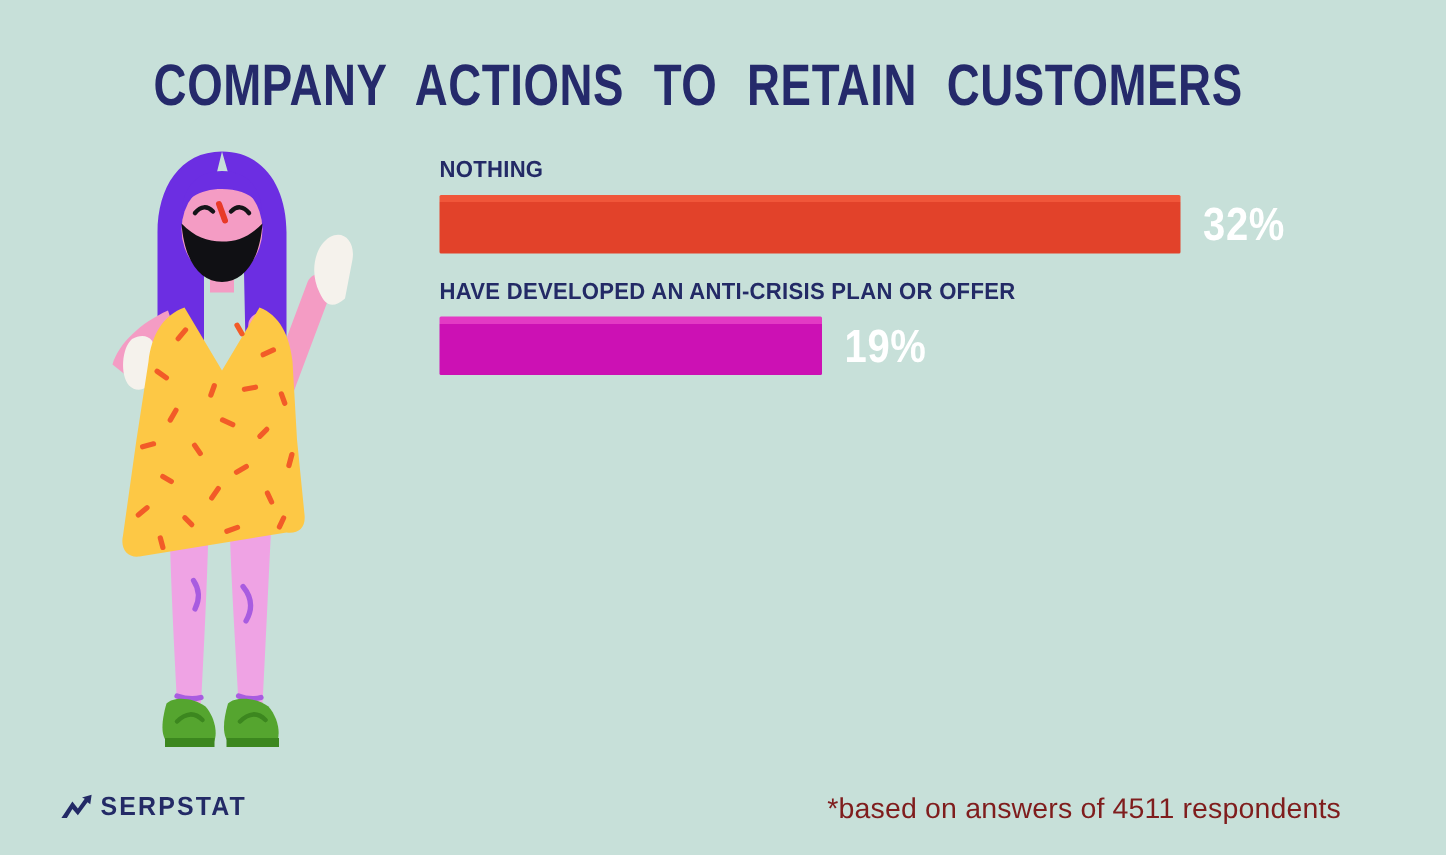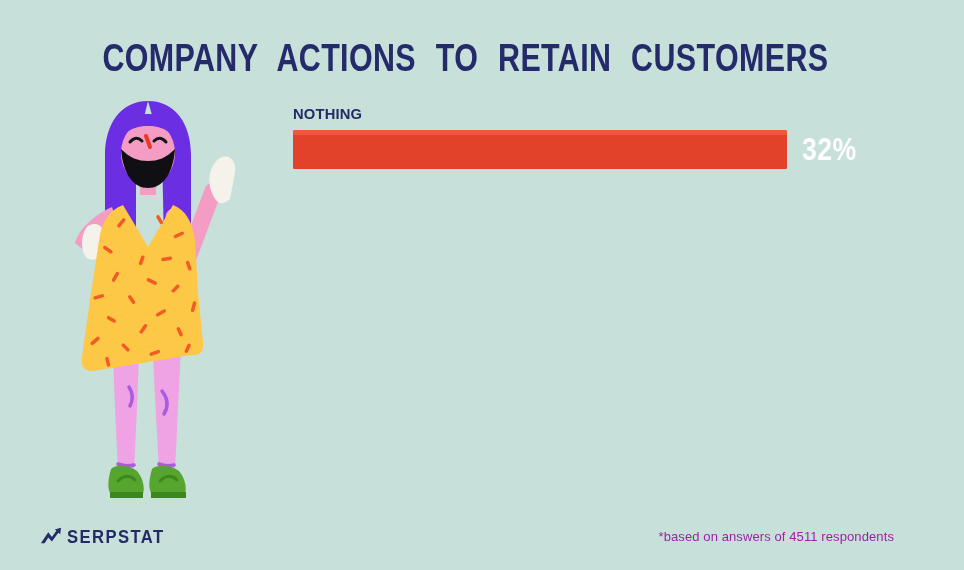--- a/index.html
+++ b/index.html
@@ -36,29 +36,29 @@
     letter-spacing:0.5px; margin-left:15px; white-space:nowrap;
     transform:scaleX(0.86); transform-origin:left center;
   }
 
   
   .figure { position:absolute; left:50px; top:95px; width:215px; height:420px; }
 
   
   .footer-logo {
     position:absolute; left:40px; top:527px;
-    display:flex; gap:5px;
+    display:flex; align-items:center; gap:5px;
   }
   .brand {
     font-size:17.5px; font-weight:bold; color:#232a66; letter-spacing:1.5px;
     transform:scaleX(0.95); transform-origin:left center;
   }
   .footnote {
     position:absolute; right:70px; top:529px;
-    font-size:13px; font-weight:500; color:#a21caf; letter-spacing:0.1px;
+    font-size:19px; font-weight:500; color:#7f1d1d; letter-spacing:0.1px;
   }
 </style>
 </head>
 <body>
 
 <div class="canvas">
 
   <div class="title-wrap">
     <span class="title">COMPANY ACTIONS TO RETAIN CUSTOMERS</span>
   </div>
@@ -143,20 +143,27 @@
   <div class="chart">
     <div class="row">
       <div class="row-label">NOTHING</div>
       <div class="bar-line">
         <div class="bar" style="width: 494px; background: linear-gradient(rgb(240, 86, 58) 0px, rgb(240, 86, 58) 5px, rgb(226, 66, 42) 5px);"></div>
         <div class="bar-value">32%</div>
       </div>
     </div>
 
 
+    <div class="row">
+      <div class="row-label">HAVE DEVELOPED AN ANTI-CRISIS PLAN OR OFFER</div>
+      <div class="bar-line">
+        <div class="bar" style="width: 255px; background: linear-gradient(rgb(227, 58, 196) 0px, rgb(227, 58, 196) 5px, rgb(204, 17, 180) 5px);"></div>
+        <div class="bar-value">19%</div>
+      </div>
+    </div>
 
 
   </div>
 
   <div class="footer-logo">
     <svg width="22" height="18" viewBox="0 0 24 18">
       <path d="M1,17 L9,5 L13,10 L18,3 L16,2 L23,0 L22,7 L20,5.5 L13,15 L9,10.5 L5,17 Z" fill="#232a66"></path>
     </svg>
     <span class="brand">SERPSTAT</span>
   </div>

